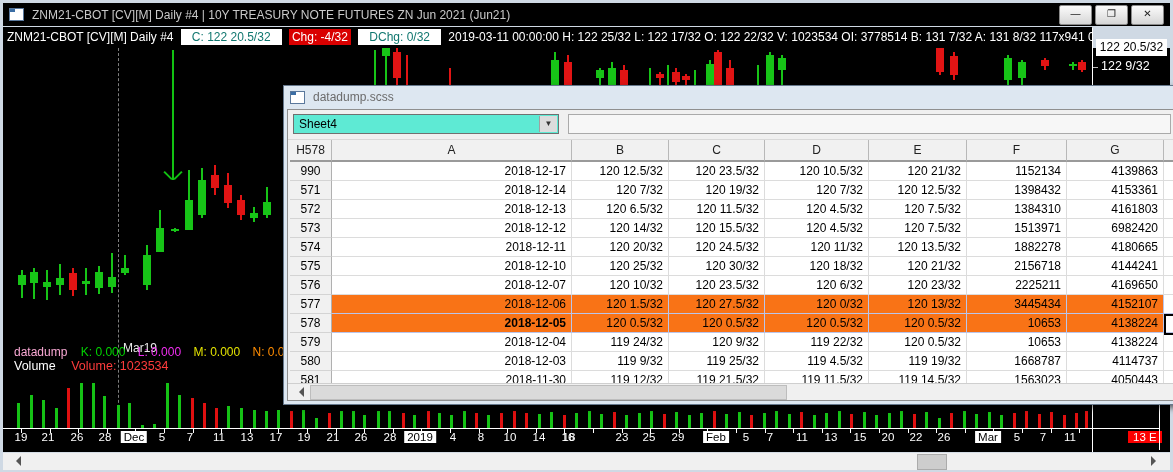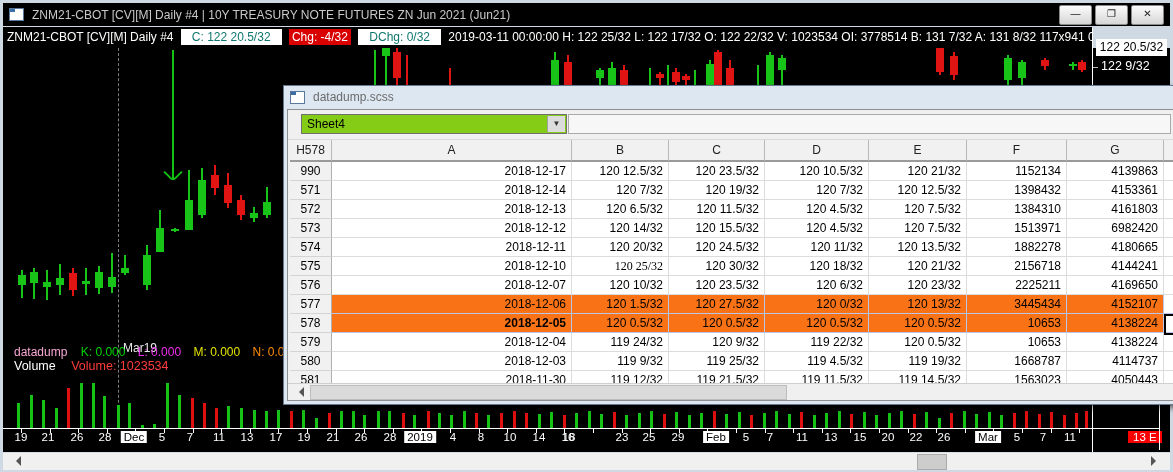--- a/index.html
+++ b/index.html
@@ -60,22 +60,22 @@
   .sb-arrow{position:absolute;top:4px;width:0;height:0;border:5px solid transparent;}
   #cs-left{left:8px;border-right-color:#555;margin-top:-1px;}
   #cs-right{left:1148px;border-left-color:#555;margin-top:-1px;}
   #cs-thumb{position:absolute;left:914px;top:1px;width:28px;height:14px;background:#cdcdcd;border:1px solid #ababab;}
   
   #sheetwin{position:absolute;left:283px;top:85px;width:895px;height:320px;background:#dde7f1;
             border:1px solid #66788c;box-shadow:2px 3px 6px rgba(0,0,0,.55);z-index:5;box-sizing:border-box;}
   #sheet-title{height:22px;display:flex;align-items:center;color:#6b6b6b;font-size:12px;}
   #sheet-client{position:absolute;left:3px;right:3px;top:23px;bottom:3px;background:#f0f0f0;border:1px solid #8f8f8f;}
   #sheet-toolbar{position:absolute;left:0;right:0;top:0;height:29px;background:#f0f0f0;border-bottom:1px solid #d9d9d9;}
-  #sheet-combo{position:absolute;left:5px;top:4px;width:266px;height:20px;background:#84cc16;border:1px solid #707070;
-               font-size:12px;line-height:18px;padding-left:5px;box-sizing:border-box;color:#000;margin-left:8px;}
+  #sheet-combo{position:absolute;left:5px;top:4px;width:266px;height:20px;background:#5eead4;border:1px solid #707070;
+               font-size:12px;line-height:18px;padding-left:5px;box-sizing:border-box;color:#000;}
   #combo-btn{position:absolute;right:1px;top:1px;width:17px;height:16px;background:#dcdcdc;border-left:1px solid #a0a0a0;
              text-align:center;font-size:8px;line-height:16px;color:#333;}
   #formula-bar{position:absolute;left:280px;top:4px;right:2px;height:20px;background:#f7f7f7;
                border:1px solid #aaa;box-sizing:border-box;font-size:12px;}
   #grid{position:absolute;left:2px;right:0;top:30px;height:247px;overflow:hidden;background:#fff;font-size:12px;}
   .grow{display:flex;height:19px;}
   .grow.hdr{height:22px;}
   .gc{box-sizing:border-box;border-right:1px solid #dcdcdc;border-bottom:1px solid #dcdcdc;
       text-align:right;padding:2px 5px 0 0;white-space:nowrap;overflow:hidden;background:#fff;color:#000;}
   .rowhdr{width:42px;flex:none;background:#f1f1f1;text-align:center;padding:2px 0 0 0;
@@ -542,21 +542,21 @@
             <div class="gc" style="width: 96px; flex: 0 0 auto;">120 24.5/32</div>
             <div class="gc" style="width: 104px; flex: 0 0 auto;">120 11/32</div>
             <div class="gc" style="width: 98px; flex: 0 0 auto;">120 13.5/32</div>
             <div class="gc" style="width: 100px; flex: 0 0 auto;">1882278</div>
             <div class="gc" style="width: 97px; flex: 0 0 auto;">4180665</div>
             <div class="gc filler"></div>
           </div>
           <div class="grow">
             <div class="gc rowhdr">575</div>
             <div class="gc" style="width: 240px; flex: 0 0 auto;">2018-12-10</div>
-            <div class="gc" style="width: 97px; flex: 0 0 auto; font-family: Liberation Serif, serif;">120 25/32</div>
+            <div class="gc" style="width: 97px; flex: 0 0 auto;">120 25/32</div>
             <div class="gc" style="width: 96px; flex: 0 0 auto;">120 30/32</div>
             <div class="gc" style="width: 104px; flex: 0 0 auto;">120 18/32</div>
             <div class="gc" style="width: 98px; flex: 0 0 auto;">120 21/32</div>
             <div class="gc" style="width: 100px; flex: 0 0 auto;">2156718</div>
             <div class="gc" style="width: 97px; flex: 0 0 auto;">4144241</div>
             <div class="gc filler"></div>
           </div>
           <div class="grow">
             <div class="gc rowhdr">576</div>
             <div class="gc" style="width: 240px; flex: 0 0 auto;">2018-12-07</div>

